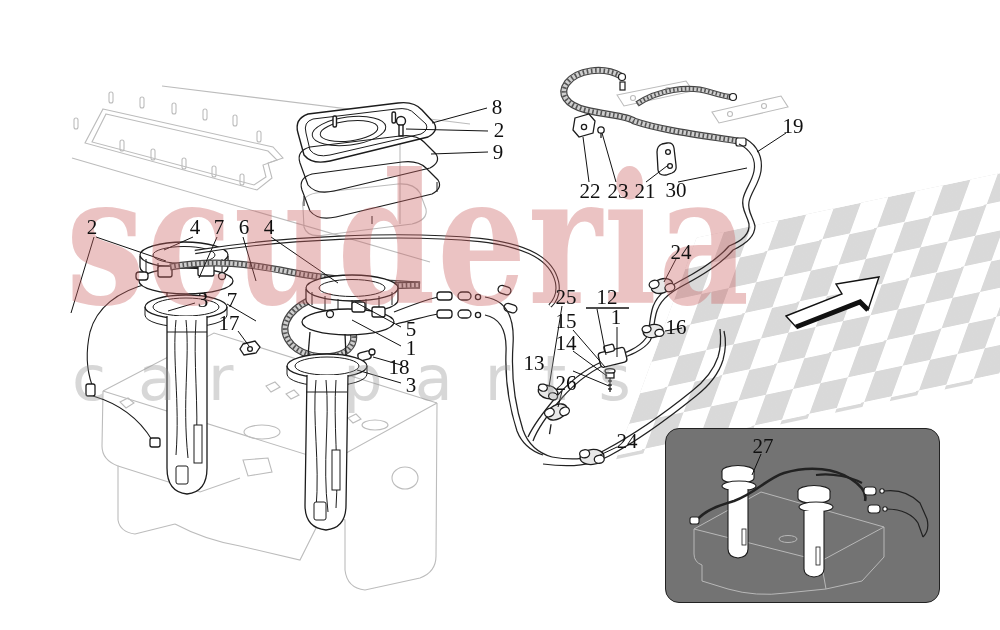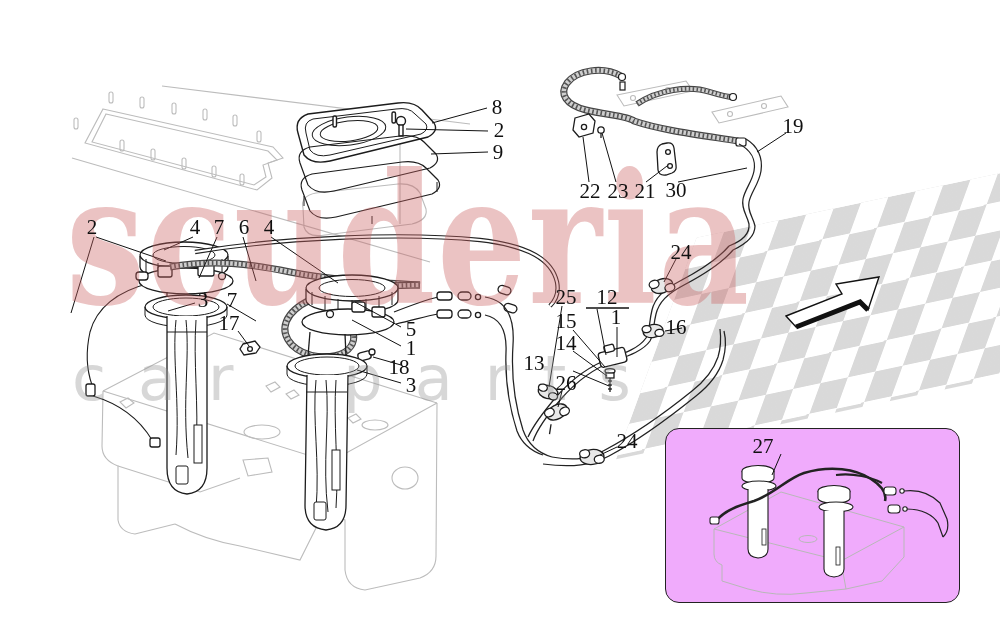--- a/index.html
+++ b/index.html
@@ -16,21 +16,21 @@
           letter-spacing:2px;color:rgba(203,96,96,.38);transform:scaleX(.78);
           transform-origin:left top;line-height:1;white-space:nowrap;pointer-events:none;}
   .wm-gray{position:absolute;left:72px;top:348px;font:normal 62px "DejaVu Sans",sans-serif;
            letter-spacing:32px;word-spacing:26px;color:rgba(150,150,150,.38);
            line-height:1;white-space:nowrap;pointer-events:none;}
   
   .co{position:absolute;transform:translate(-50%,-50%);
       font:21px "Liberation Serif",serif;color:#101010;line-height:1;}
   
   #inset{position:absolute;left:665px;top:428px;width:273px;height:173px;
-         border:1.6px solid #222;border-radius:14px;background:#f0abfc;padding-left:20px;}
+         border:1.6px solid #222;border-radius:14px;background:#737373;}
   #inset .co{font:21px "Liberation Serif",serif;}
   #usacdn{position:absolute;left:50%;bottom:-14px;transform:translateX(-50%);
           background:#fff;padding:0 10px;font:bold 25px "Liberation Sans",sans-serif;
           color:#111;white-space:nowrap;}
 </style>
 </head>
 <body>
 
 <div id="stage">
 

